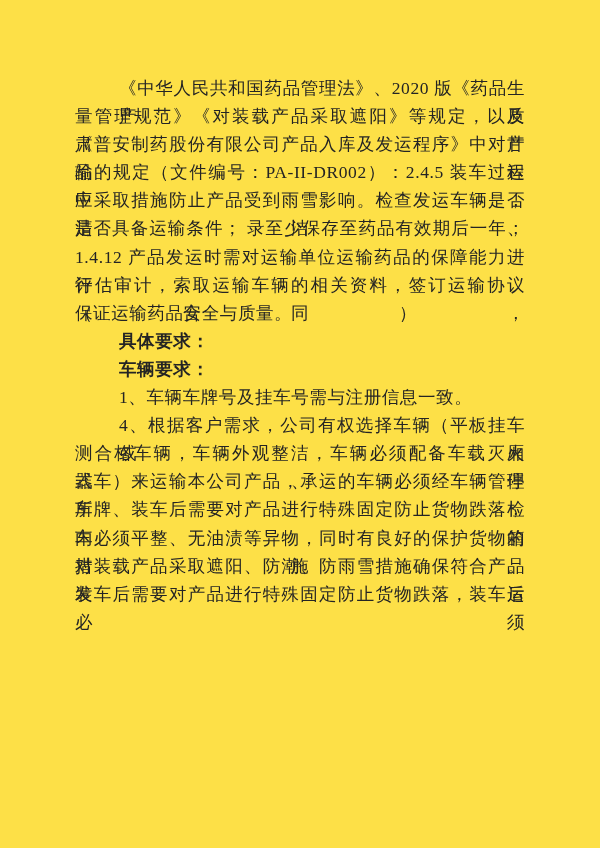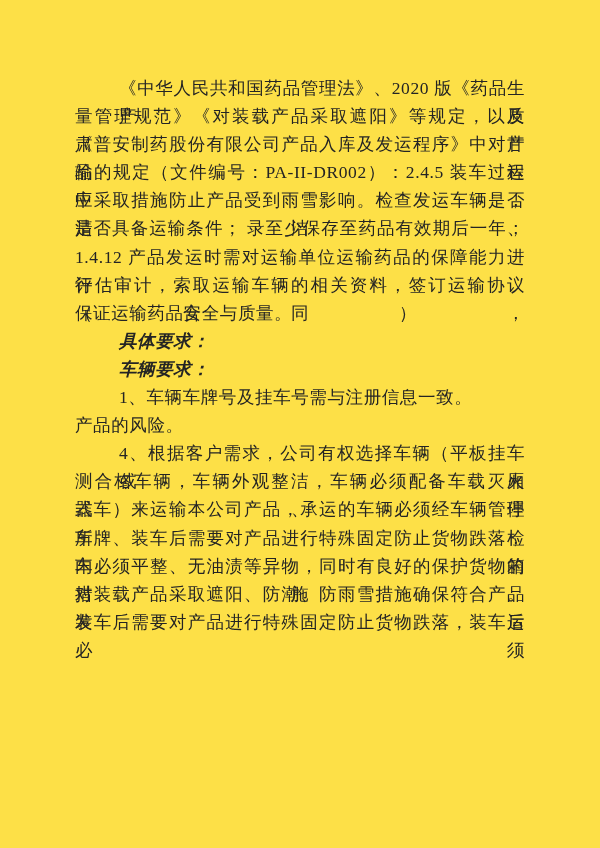--- a/index.html
+++ b/index.html
@@ -40,41 +40,39 @@
     text-align: justify;
     text-align-last: justify;
     text-justify: inter-character;
   }
   
   .ind {
     padding-left: 44px;
   }
   .bold {
     font-weight: bold;
-    font-style: italic;
   }
 </style>
 </head>
 <body>
 
 <div class="page">
   <div class="textblock">
     <div class="line ind j">《中华人民共和国药品管理法》、2020 版《药品生产质</div>
     <div class="line j">量管理规范》《对装载产品采取遮阳》等规定，以及《甘</div>
     <div class="line j">肃普安制药股份有限公司产品入库及发运程序》中对产品运</div>
     <div class="line j">输的规定（文件编号：PA-II-DR002）：2.4.5 装车过程中，</div>
     <div class="line j">应采取措施防止产品受到雨雪影响。检查发运车辆是否清洁、</div>
     <div class="line j">是否具备运输条件； 录至少保存至药品有效期后一年；</div>
     <div class="line j">1.4.12 产品发运时需对运输单位运输药品的保障能力进行</div>
     <div class="line j">评估审计，索取运输车辆的相关资料，签订运输协议（合同），</div>
     <div class="line">保证运输药品安全与质量。</div>
     <div class="line ind bold">具体要求：</div>
     <div class="line ind bold">车辆要求：</div>
     <div class="line ind">1、车辆车牌号及挂车号需与注册信息一致。</div>
-    <div class="line">产品的风险。</div>
     <div class="line ind j">4、根据客户需求，公司有权选择车辆（平板挂车或厢</div>
     <div class="line j">测合格车辆，车辆外观整洁，车辆必须配备车载灭火器、停</div>
     <div class="line j">式车）来运输本公司产品，承运的车辆必须经车辆管理所检</div>
     <div class="line j">车牌、装车后需要对产品进行特殊固定防止货物跌落，车箱</div>
     <div class="line j">内必须平整、无油渍等异物，同时有良好的保护货物的措施。</div>
     <div class="line j">对装载产品采取遮阳、防潮、防雨雪措施确保符合产品发运</div>
     <div class="line j">装车后需要对产品进行特殊固定防止货物跌落，装车后必须</div>
   </div>
 </div>
 

